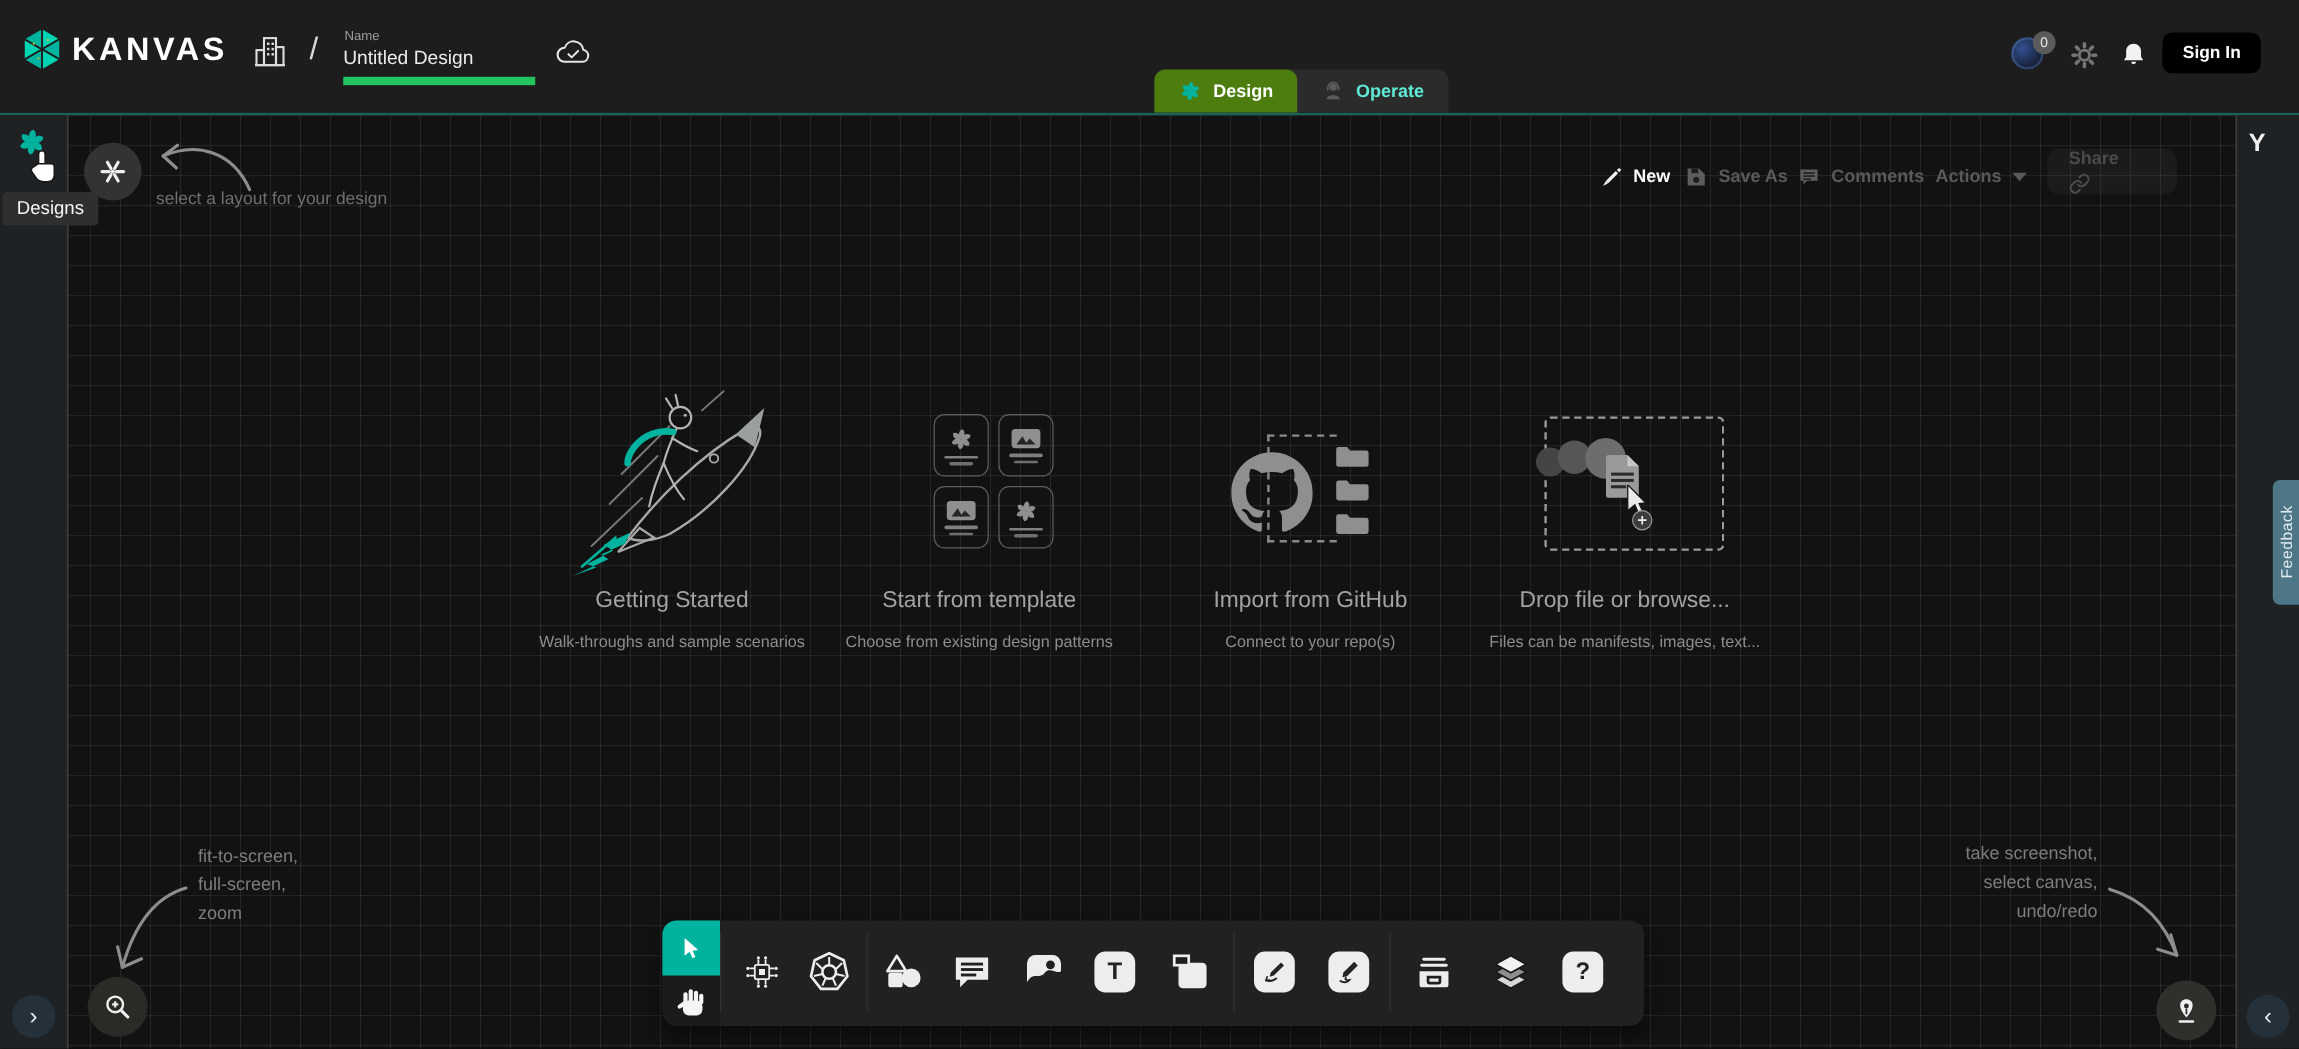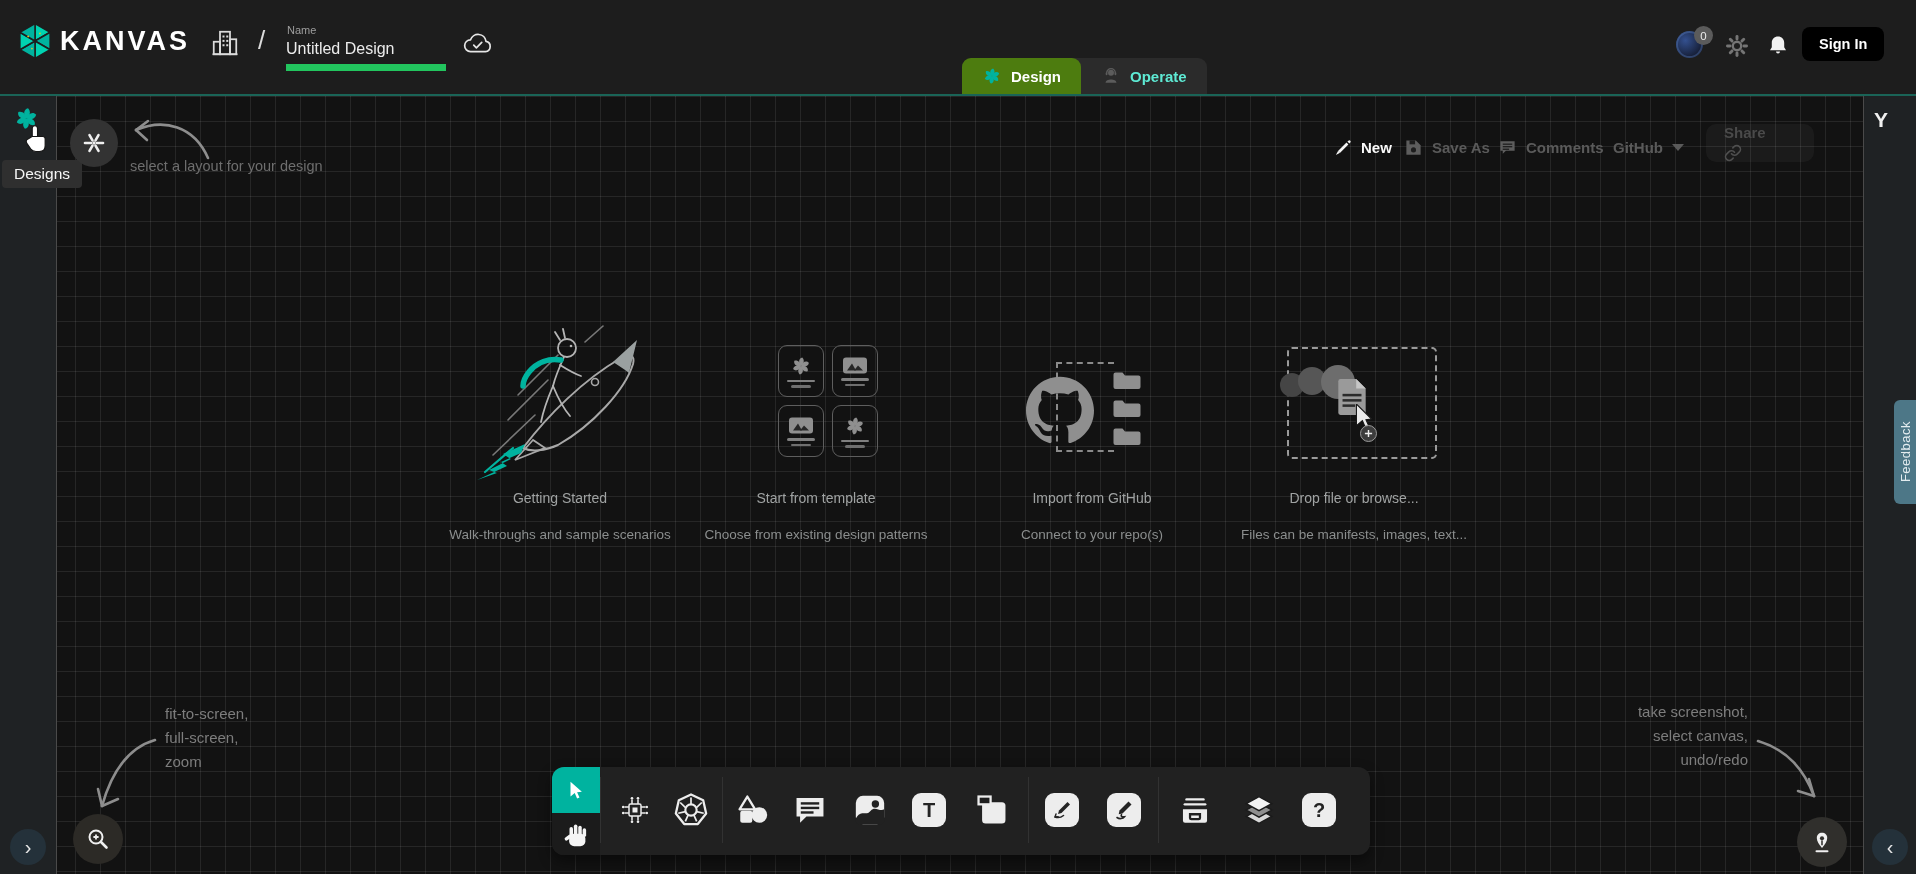--- a/index.html
+++ b/index.html
@@ -35,21 +35,21 @@
   .strip{position:absolute;top:0;height:780px;background:#1f2224;}
   #strip-left{left:0;width:57px;border-right:1px solid #4a4a4a;}
   #strip-right{right:0;width:53px;border-left:1px solid #4a4a4a;}
 
   .tooltip{position:absolute;left:2px;top:64px;background:#2f2f2f;border-radius:4px;color:#f5f5f5;
     font-size:15.5px;padding:5px 12px;}
   .hint{color:#6e6e6e;font-size:14.5px;}
   .ann{color:#7d7d7d;font-size:15px;line-height:24px;}
   .arrow-svg path{fill:none;stroke:#8d8d8d;stroke-width:2.6px;stroke-linecap:round;}
 
-  .card-title{position:absolute;width:300px;text-align:center;color:#a0a3a3;font-size:14px;font-weight:500;top:394px;}
+  .card-title{position:absolute;width:300px;text-align:center;color:#a0a3a3;font-size:19px;font-weight:500;top:394px;}
   .card-sub{position:absolute;width:320px;text-align:center;color:#8b8e8e;font-size:13.5px;top:431px;}
 
   .round-btn{position:absolute;width:50px;height:50px;border-radius:50%;display:flex;align-items:center;justify-content:center;cursor:pointer;}
   .corner-btn{position:absolute;width:36px;height:36px;border-radius:50%;background:#24313a;color:#e8e8e8;
     display:flex;align-items:center;justify-content:center;font-size:20px;cursor:pointer;}
 
   
   .ttb-item{position:absolute;top:40px;display:flex;align-items:center;gap:9px;height:22px;cursor:pointer;}
   .ttb-label{font-size:15px;font-weight:600;}
   .lbl-on{color:#fafafa;} .lbl-off{color:#5a5a5a;}
@@ -251,21 +251,21 @@
     <div class="ttb-item" style="left:1498px">
       <svg width="19" height="19" viewBox="0 0 24 24">
         <path d="M3,4 h18 v12 h-11 l-4,4 v-4 h-3 Z" fill="#5d5d5d"></path>
         <rect x="6" y="7" width="12" height="1.6" fill="#1d1d1d"></rect>
           <rect x="6" y="10.2" width="12" height="1.6" fill="#1d1d1d"></rect>
         <rect x="6" y="13.4" width="8" height="1.6" fill="#1d1d1d"></rect>
       </svg>
       <span class="ttb-label lbl-off">Comments</span>
     </div>
     <div class="ttb-item" style="left:1613px">
-      <span class="ttb-label lbl-off">GitHub</span>
+      <span class="ttb-label lbl-off">Actions</span>
       <span class="caret"></span>
     </div>
     <div class="share-box">
       <span class="ttb-label" style="color:#4a4a4a">Share</span>
       <svg width="18" height="18" viewBox="0 0 24 24">
         <g fill="none" stroke="#4f4f4f" stroke-width="2.1" stroke-linecap="round">
           <path d="M10 13a5 5 0 0 0 7.54.54l3-3a5 5 0 0 0-7.07-7.07l-1.72 1.71"></path>
           <path d="M14 11a5 5 0 0 0-7.54-.54l-3 3a5 5 0 0 0 7.07 7.07l1.71-1.71"></path>
         </g>
       </svg>

